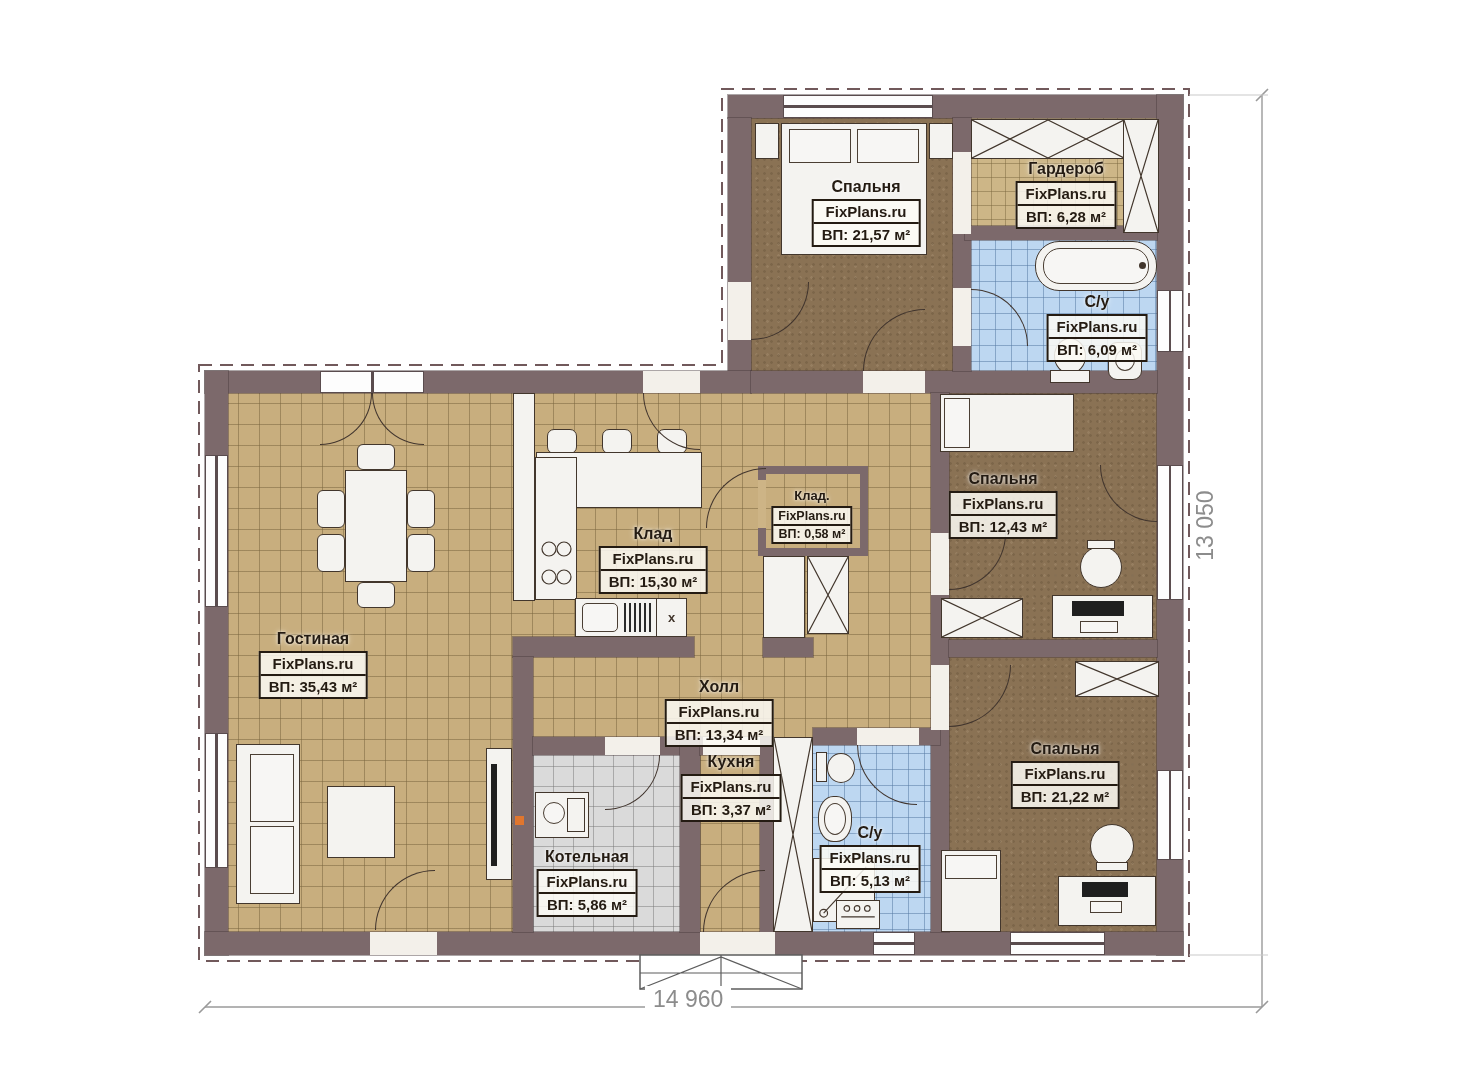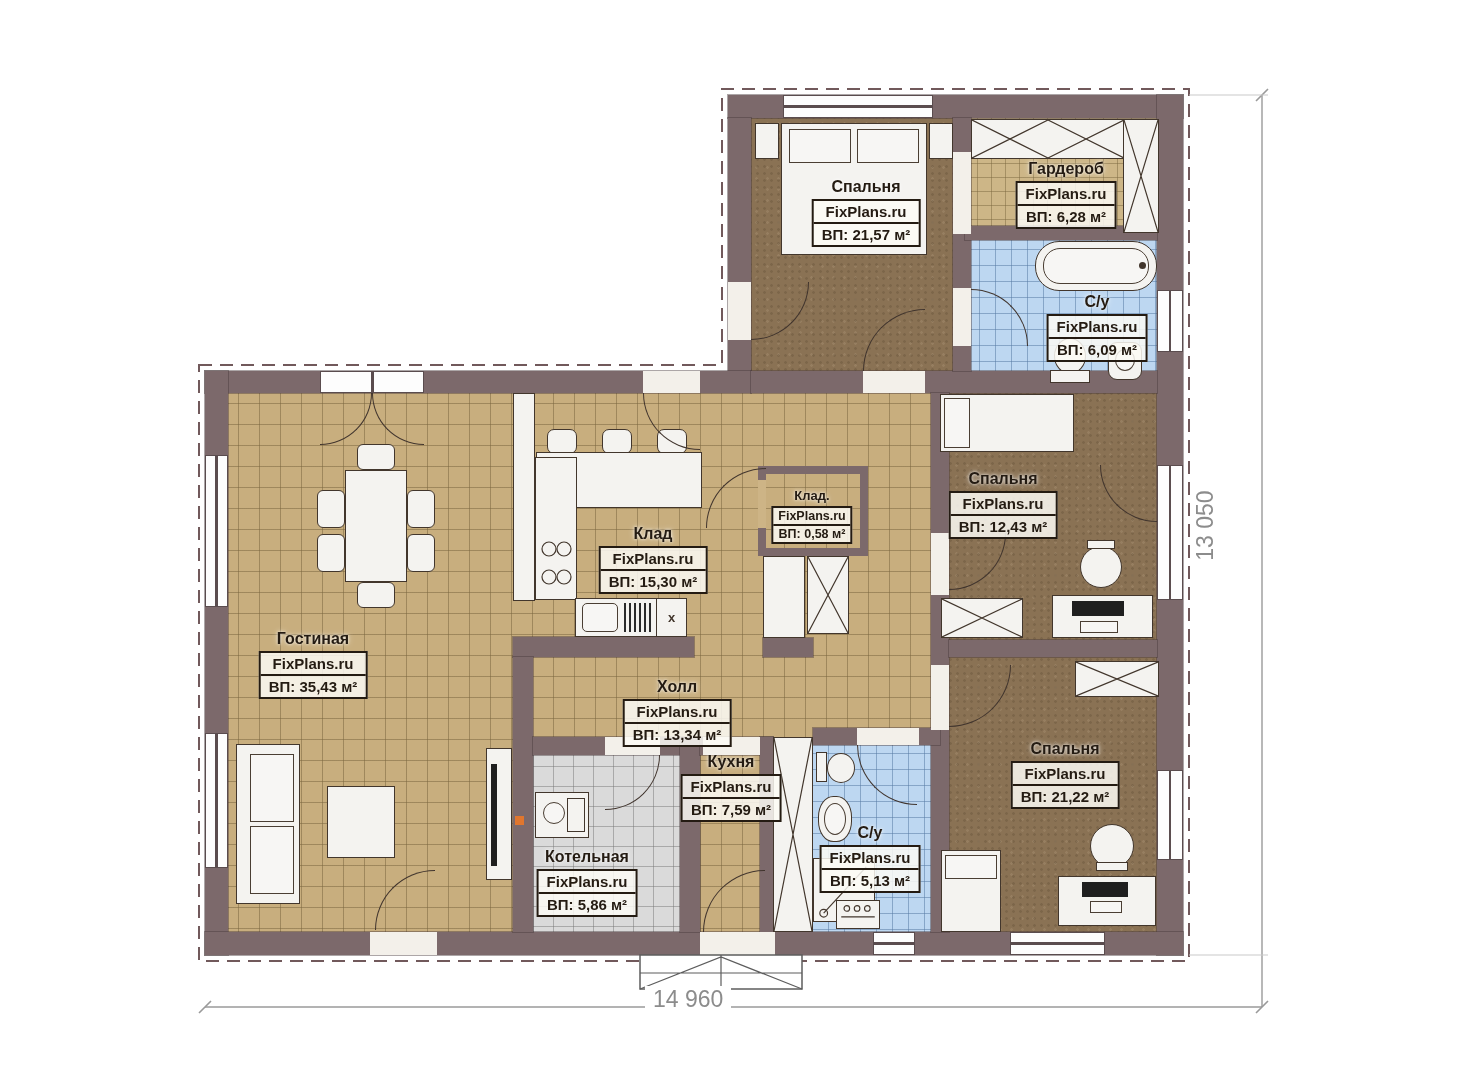--- a/index.html
+++ b/index.html
@@ -268,27 +268,27 @@
     <div class="rbox"><div class="wm">FixPlans.ru</div><div class="area">ВП: 15,30 м²</div></div>
   </div>
   <div class="rlabel small" style="left:812px;top:488px">
     <div class="rname">Клад.</div>
     <div class="rbox"><div class="wm">FixPlans.ru</div><div class="area">ВП: 0,58 м²</div></div>
   </div>
   <div class="rlabel" style="left:313px;top:630px">
     <div class="rname">Гостиная</div>
     <div class="rbox"><div class="wm">FixPlans.ru</div><div class="area">ВП: 35,43 м²</div></div>
   </div>
-  <div class="rlabel" style="left:677px;top:678px">
+  <div class="rlabel" style="left:719px;top:678px">
     <div class="rname">Холл</div>
     <div class="rbox"><div class="wm">FixPlans.ru</div><div class="area">ВП: 13,34 м²</div></div>
   </div>
   <div class="rlabel" style="left:731px;top:753px">
     <div class="rname">Кухня</div>
-    <div class="rbox"><div class="wm">FixPlans.ru</div><div class="area">ВП: 7,59 м²</div></div>
+    <div class="rbox"><div class="wm">FixPlans.ru</div><div class="area">ВП: 3,37 м²</div></div>
   </div>
   <div class="rlabel" style="left:587px;top:848px">
     <div class="rname">Котельная</div>
     <div class="rbox"><div class="wm">FixPlans.ru</div><div class="area">ВП: 5,86 м²</div></div>
   </div>
   <div class="rlabel" style="left:870px;top:824px">
     <div class="rname">С/у</div>
     <div class="rbox"><div class="wm">FixPlans.ru</div><div class="area">ВП: 5,13 м²</div></div>
   </div>
   <div class="rlabel" style="left:1065px;top:740px">

